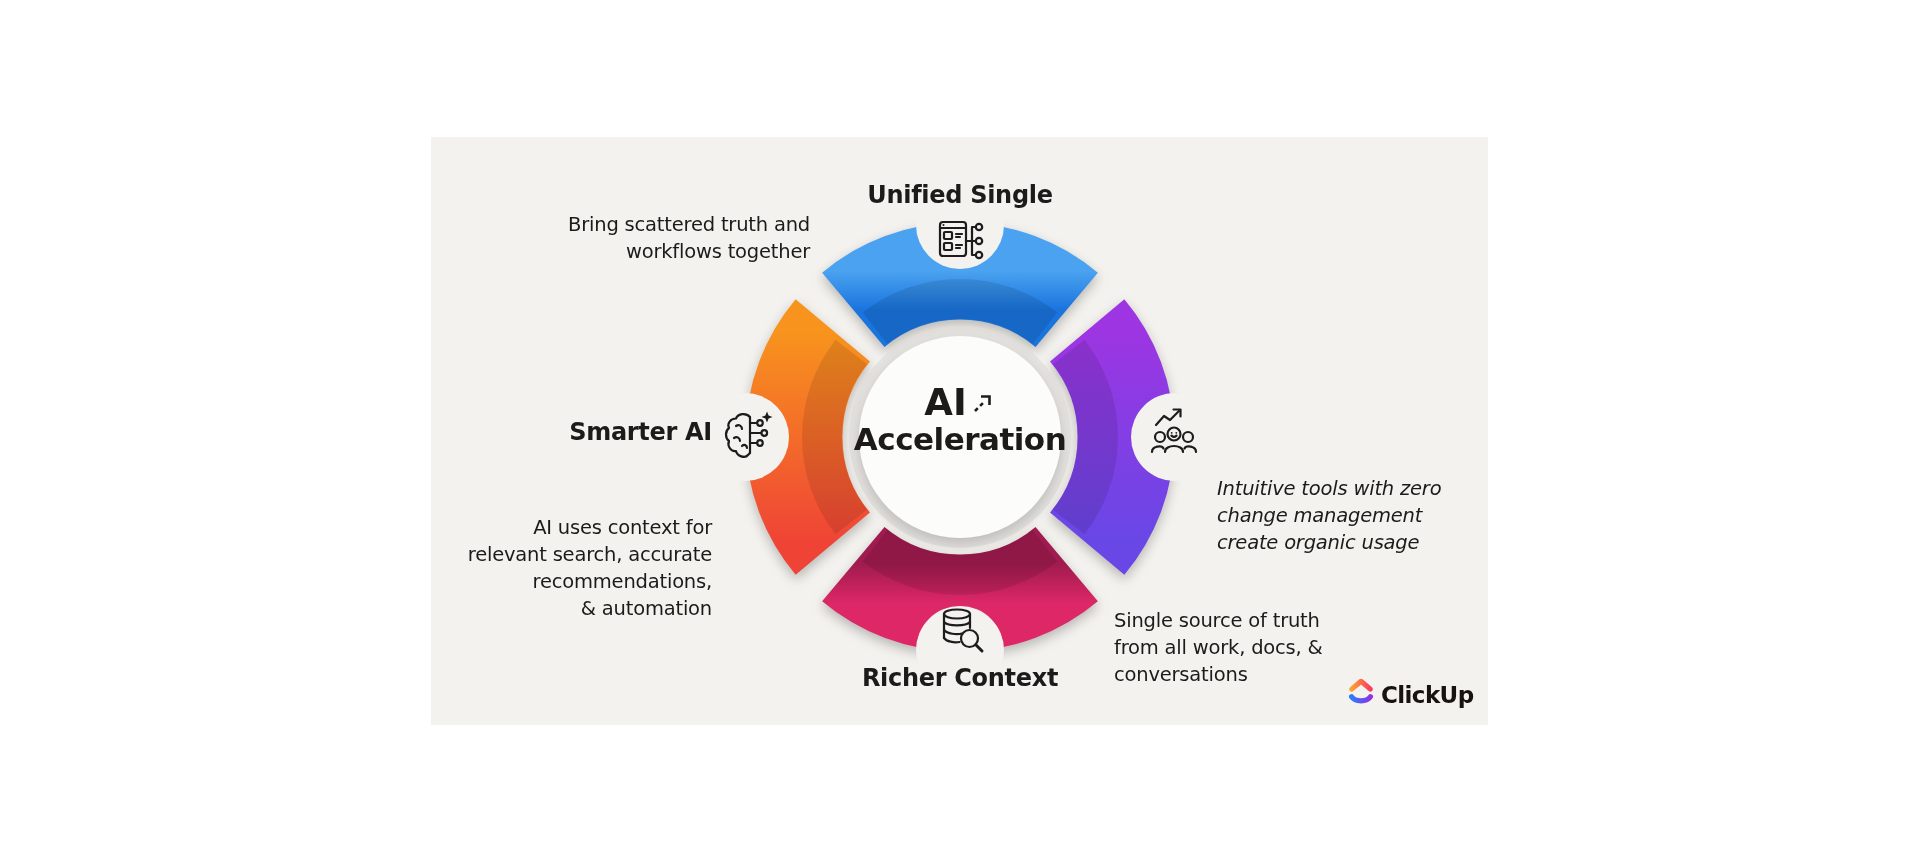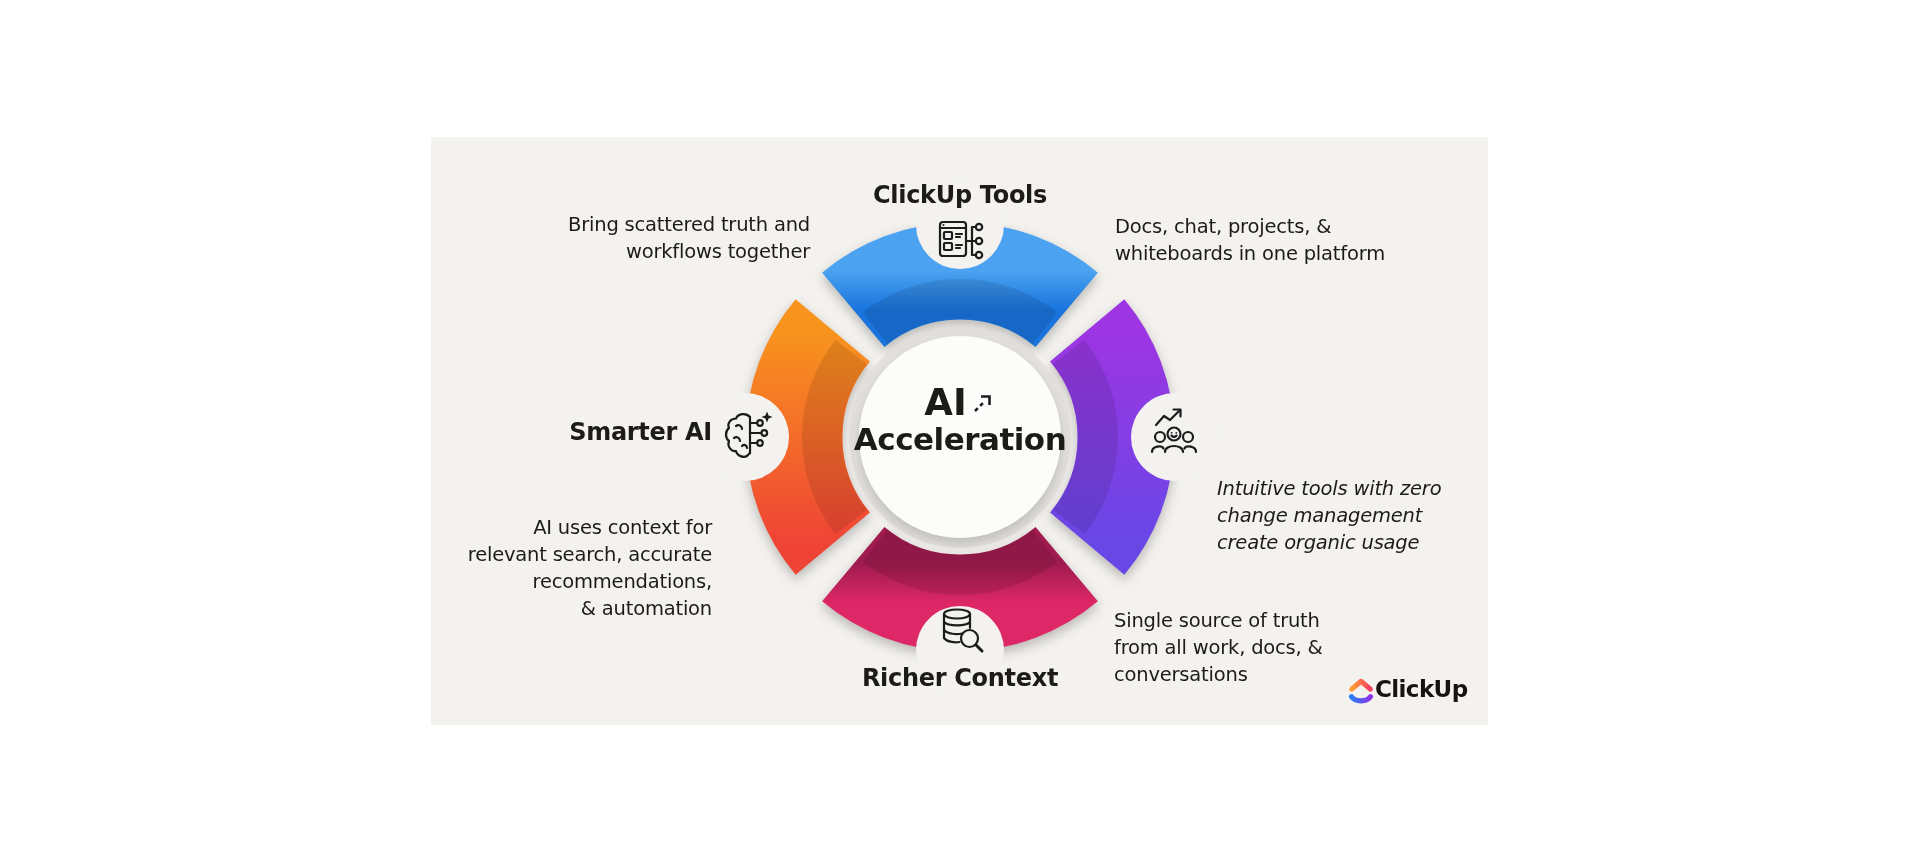--- a/index.html
+++ b/index.html
@@ -9,21 +9,21 @@
   .abs{position:absolute;}
   .heading{font-weight:700;font-size:24px;line-height:29px;letter-spacing:-0.3px;}
   .body-txt{font-weight:500;font-size:19.5px;line-height:27px;letter-spacing:-0.2px;}
   .t-center{text-align:center;}
   .t-right{text-align:right;}
   .t-left{text-align:left;}
   .center-label{left:830px;top:383px;width:260px;text-align:center;}
   .center-line1{font-weight:700;font-size:37px;line-height:40px;display:flex;
                 align-items:center;justify-content:center;gap:3px;}
   .center-line2{font-weight:700;font-size:31px;line-height:32px;letter-spacing:-0.5px;}
-  .logo{left:1347px;top:676px;display:flex;align-items:flex-start;}
+  .logo{left:1347px;top:676px;display:flex;align-items:flex-end;gap:6px;}
   .logo-text{font-weight:700;font-size:23px;letter-spacing:-0.6px;color:#17130e;}
   svg{display:block;}
   .seg{filter:drop-shadow(0 5px 6px rgba(90,85,80,0.38));}
   .notch{fill:#f3f2ef;}
   .icon-stroke{stroke:#1c1c1c;stroke-width:2.2;fill:none;stroke-linecap:round;stroke-linejoin:round;}
 </style>
 </head>
 <body>
 
 <div class="stage">
@@ -137,28 +137,24 @@
     <div class="center-line1">
       <span>AI</span>
       <svg width="26" height="26" viewBox="0 0 26 26">
         <path d="M5,21 L13,13" stroke="#1c1c1c" stroke-width="2.6" stroke-dasharray="4 3.2" fill="none"></path>
         <path d="M11,6.5 H19.5 V15" stroke="#1c1c1c" stroke-width="2.6" fill="none"></path>
       </svg>
     </div>
     <div class="center-line2">Acceleration</div>
   </div>
 
-  <div class="abs heading t-center" style="left:850px;top:181px;width:220px;">ClickUp Tools</div>
+  <div class="abs heading t-center" style="left:850px;top:181px;width:220px;">Unified Single</div>
   <div class="abs body-txt t-right" style="left:496px;top:211px;width:314px;">
     <div>Bring scattered truth and</div>
     <div>workflows together</div>
-  </div>
-  <div class="abs body-txt t-left" style="left:1115px;top:213px;width:340px;">
-    <div>Docs, chat, projects, &amp;</div>
-    <div>whiteboards in one platform</div>
   </div>
 
   <div class="abs heading t-right" style="left:500px;top:418px;width:212px;">Smarter AI</div>
   <div class="abs body-txt t-right" style="left:430px;top:486px;width:282px;margin-top:28px;">
     <div>AI uses context for</div>
     <div>relevant search, accurate</div>
     <div>recommendations,</div>
     <div>&amp; automation</div>
   </div>
 

